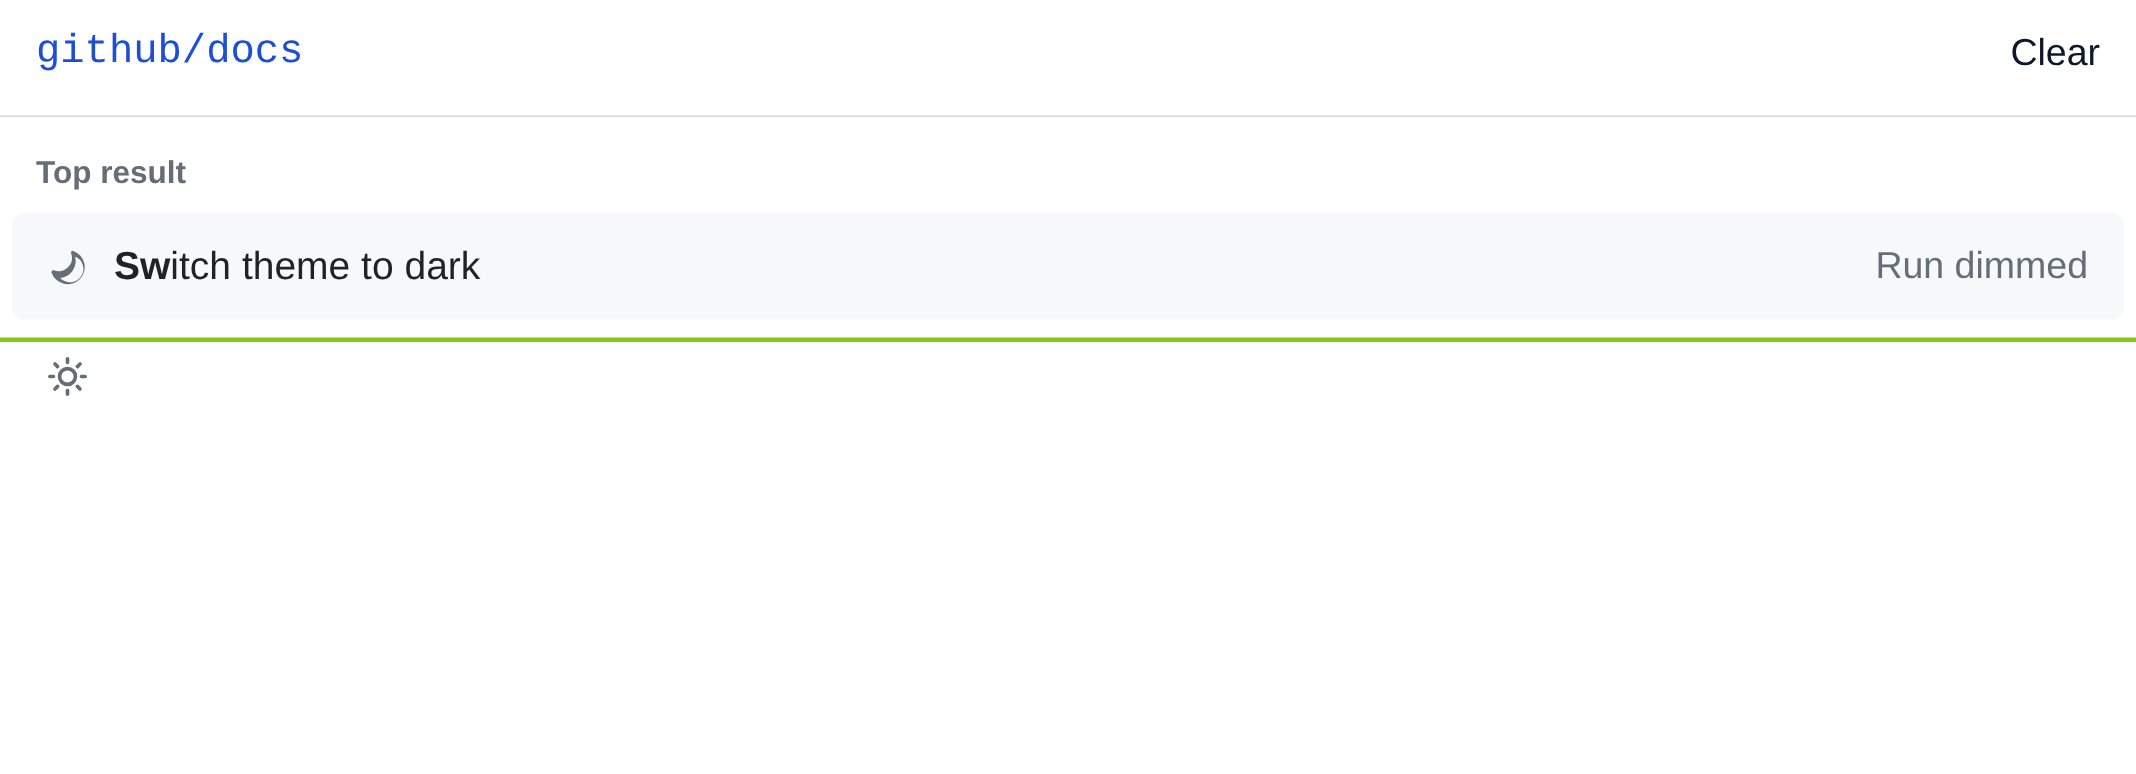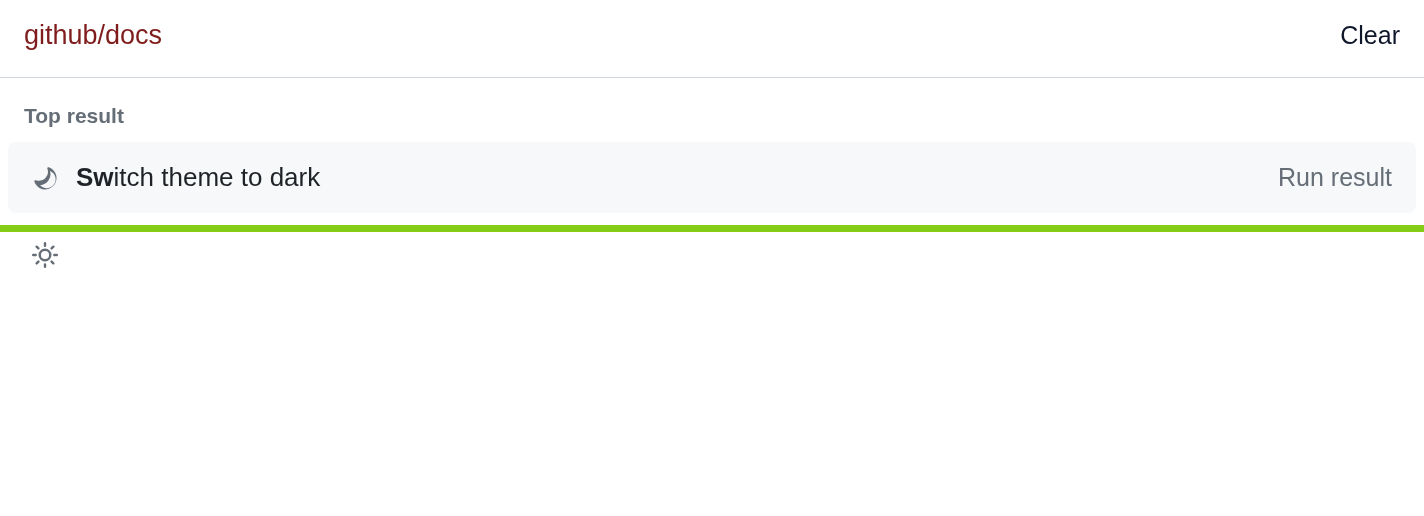--- a/index.html
+++ b/index.html
@@ -22,23 +22,24 @@
       padding: 18px 24px 24px 24px;
       border-bottom: 1px solid #d0d7de;
     }
     .search-left {
       display: flex;
       align-items: baseline;
       font-size: 27px;
       line-height: 1.3;
     }
     .repo-scope {
-      color: #7f1d1d;
+      color: #1d4ed8;
       font-weight: 400;
       margin-right: 20px;
+      font-family: Liberation Mono, monospace;
     }
     .prompt-prefix {
       color: #656d76;
       font-weight: 400;
     }
     .query-typed {
       color: #1f2328;
       font-weight: 400;
     }
     .query-ghost {
@@ -51,21 +52,21 @@
       cursor: pointer;
       background: none;
       border: none;
       font-family: inherit;
       margin-left: 15px;
     }
     .section {
       padding: 0;
     }
     .section-divider {
-      border-bottom: 7px solid #84cc16;
+      border-bottom: 3px solid #84cc16;
     }
     .section-header {
       font-size: 21px;
       font-weight: 600;
       color: #656d76;
       padding: 26px 24px 14px 24px;
     }
     .result-row {
       display: flex;
       align-items: center;
@@ -125,21 +126,21 @@
   <div class="section-header">Top result</div>
   <div class="result-row highlighted">
     <div class="result-left">
       <span class="result-icon">
         <svg viewBox="0 0 16 16" width="26" height="26" fill="currentColor">
           <path d="M9.598 1.591a.749.749 0 0 1 .785-.175 7.001 7.001 0 1 1-8.92 8.92.75.75 0 0 1 .961-.96 5.5 5.5 0 0 0 7.046-7.046.75.75 0 0 1 .128-.739Zm1.5 2.082a7.003 7.003 0 0 1-6.107 8.83 5.501 5.501 0 1 0 6.107-8.83Z"></path>
         </svg>
       </span>
       <span class="result-text"><span class="match">Sw</span><span>itch theme to dark</span></span>
     </div>
-    <span class="action-hint">Run result</span>
+    <span class="action-hint">Run dimmed</span>
   </div>
 </div>
 
 <div class="section">
 
   <div class="result-row plain">
     <div class="result-left">
       <span class="result-icon">
         <svg viewBox="0 0 16 16" width="26" height="26" fill="currentColor">
           <path d="M8 12a4 4 0 1 1 0-8 4 4 0 0 1 0 8Zm0-1.5a2.5 2.5 0 1 0 0-5 2.5 2.5 0 0 0 0 5Zm5.657-8.157a.75.75 0 0 1 0 1.061l-1.061 1.06a.749.749 0 0 1-1.275-.326.749.749 0 0 1 .215-.734l1.06-1.06a.75.75 0 0 1 1.06 0Zm-9.193 9.193a.75.75 0 0 1 0 1.06l-1.06 1.061a.75.75 0 1 1-1.061-1.06l1.06-1.061a.75.75 0 0 1 1.061 0ZM8 0a.75.75 0 0 1 .75.75v1.5a.75.75 0 0 1-1.5 0V.75A.75.75 0 0 1 8 0ZM3 8a.75.75 0 0 1-.75.75H.75a.75.75 0 0 1 0-1.5h1.5A.75.75 0 0 1 3 8Zm13 0a.75.75 0 0 1-.75.75h-1.5a.75.75 0 0 1 0-1.5h1.5A.75.75 0 0 1 16 8Zm-8 5a.75.75 0 0 1 .75.75v1.5a.75.75 0 0 1-1.5 0v-1.5A.75.75 0 0 1 8 13Zm3.536-1.464a.75.75 0 0 1 1.06 0l1.061 1.06a.75.75 0 0 1-1.06 1.061l-1.061-1.06a.75.75 0 0 1 0-1.061ZM2.343 2.343a.75.75 0 0 1 1.061 0l1.06 1.061a.751.751 0 0 1-.018 1.042.751.751 0 0 1-1.042.018l-1.06-1.06a.75.75 0 0 1 0-1.06Z"></path>

